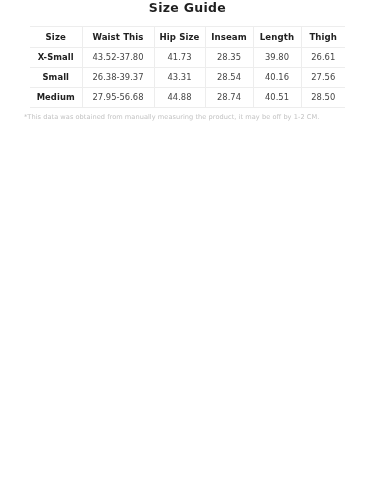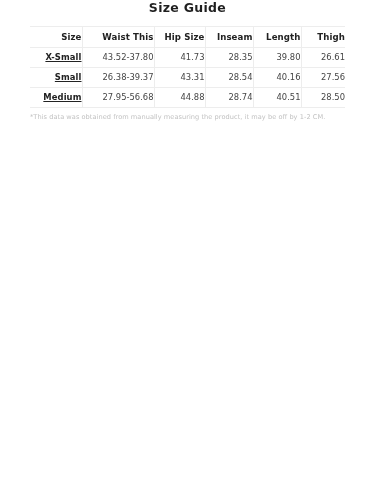--- a/index.html
+++ b/index.html
@@ -35,21 +35,21 @@
   }
   table.size-table {
     width: 315px;
     border-collapse: collapse;
     table-layout: fixed;
   }
   table.size-table th,
   table.size-table td {
     border-right: 1px solid #ededed;
     border-bottom: 1px solid #ededed;
-    text-align: right;
+    text-align: center;
     padding: 0;
     height: 19px;
     line-height: 19px;
     font-size: 8.4px;
     white-space: nowrap;
     overflow: hidden;
   }
   table.size-table th:last-child,
   table.size-table td:last-child {
     border-right: none;
@@ -63,36 +63,35 @@
     font-size: 8.6px;
     letter-spacing: 0.1px;
   }
   table.size-table tbody tr:last-child td {
     border-bottom: 1px solid #ededed;
   }
   td.size-label {
     font-weight: bold;
     color: #222222;
     letter-spacing: 0.1px;
-    text-decoration: underline;
   }
   td.size-value {
     font-weight: normal;
     color: #454545;
   }
   
   col.c-size   { width: 52px; }
   col.c-waist  { width: 72px; }
   col.c-hip    { width: 51px; }
   col.c-inseam { width: 48px; }
   col.c-length { width: 48px; }
   col.c-thigh  { width: 44px; }
 
   .footnote {
-    margin: 5px 30px 0 30px;
+    margin: 5px 30px 0 24px;
     font-size: 6.6px;
     line-height: 9px;
     color: #c2c2c2;
     text-align: left;
     letter-spacing: 0.05px;
     white-space: nowrap;
   }
 </style>
 </head>
 <body>

